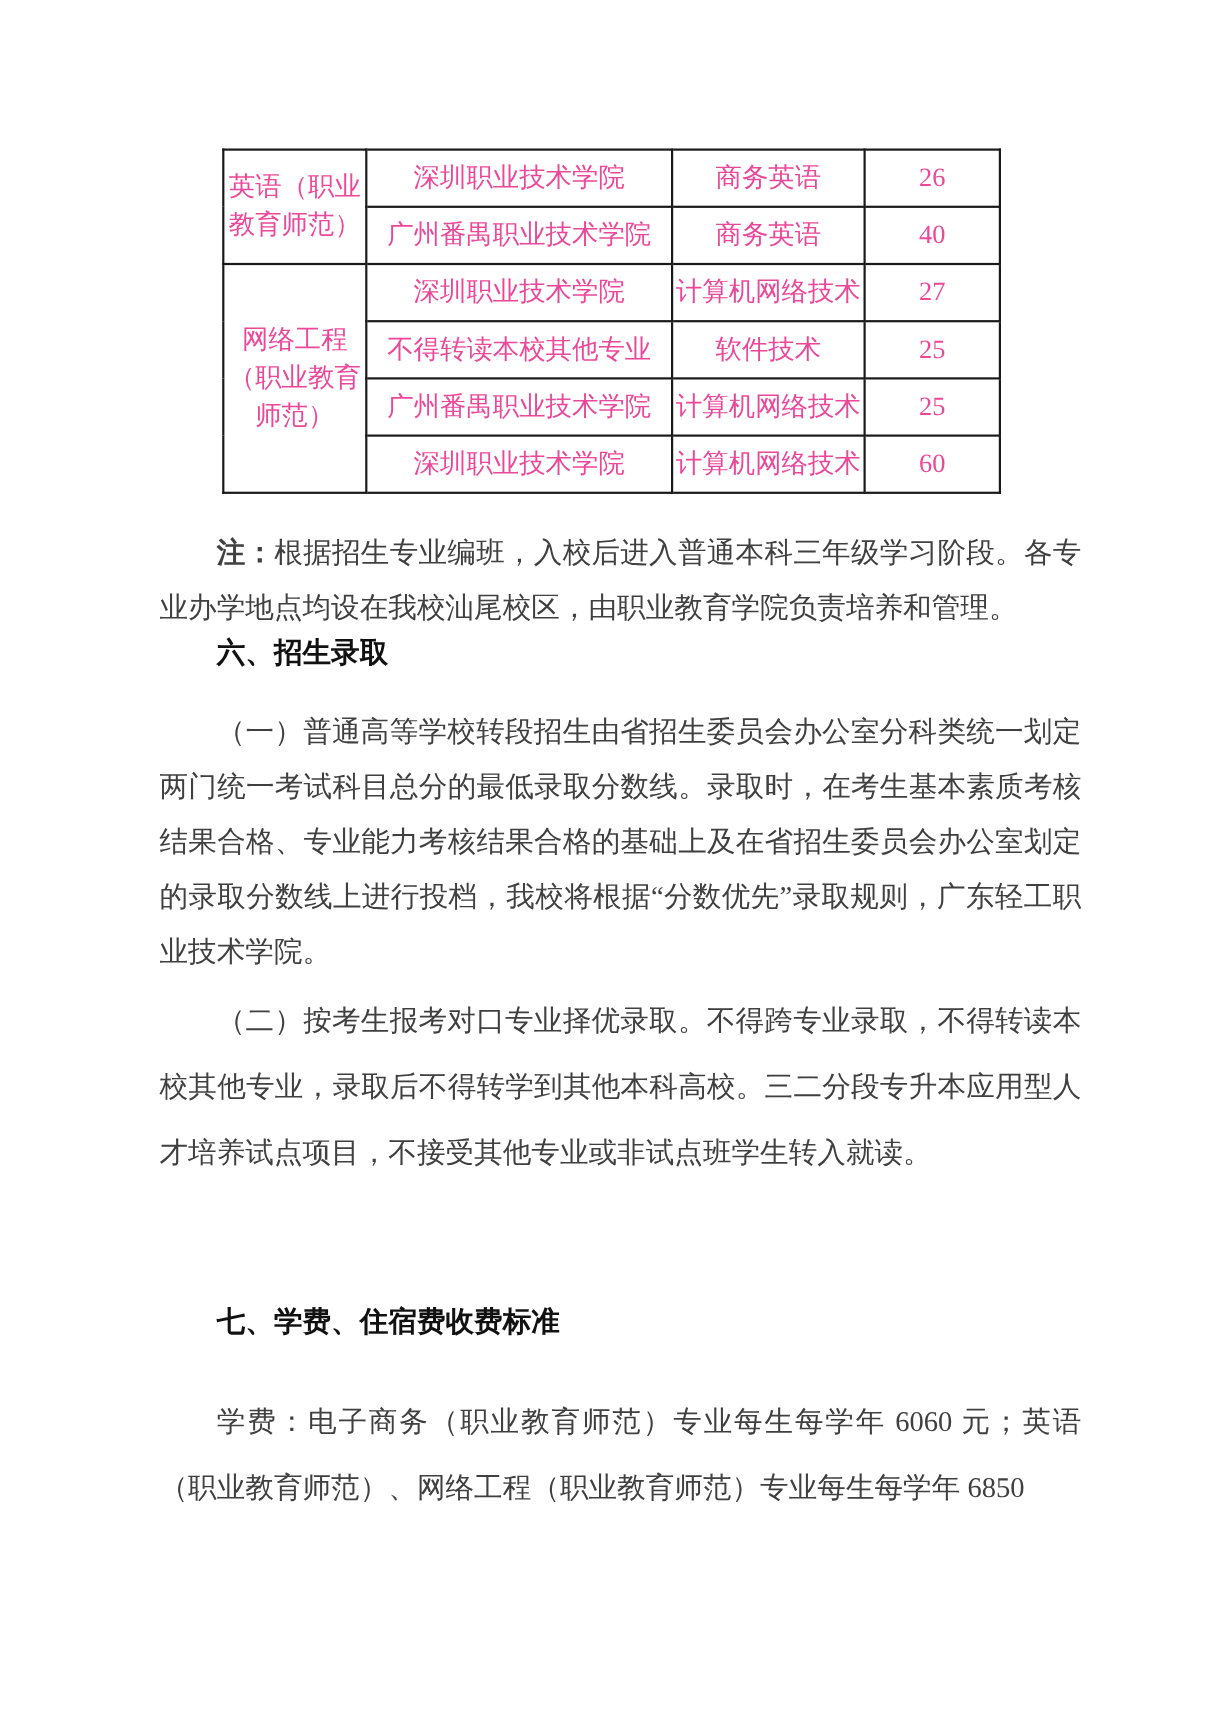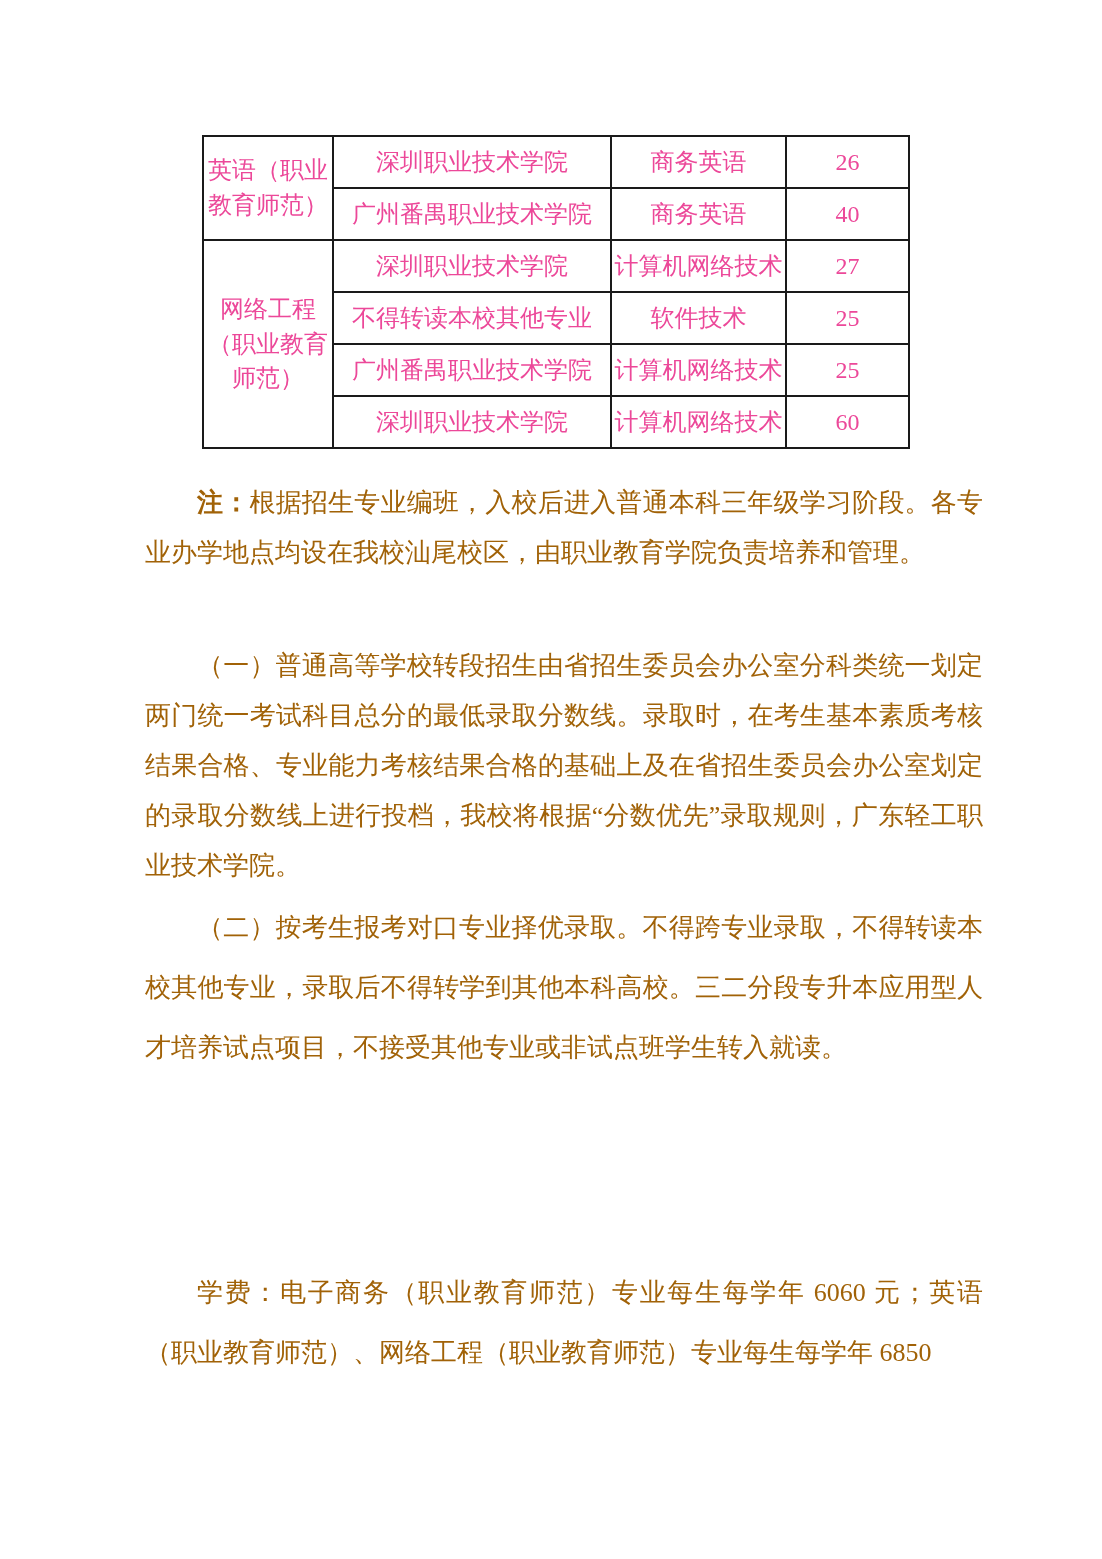--- a/index.html
+++ b/index.html
@@ -46,21 +46,21 @@
 
   
   .textblock {
     position: absolute;
     left: 145px;
     width: 838px;
     font-size: 26px;
     text-align: justify;
     text-align-last: left;
     text-justify: inter-character;
-    color: #a16207;
+    color: #404040;
   }
   .indent2 { text-indent: 2em; }
   .lh50 { line-height: 50px; }
   .lh60 { line-height: 60px; }
   .lh62 { line-height: 62px; }
 
   .heading {
     position: absolute;
     left: 145px;
     width: 838px;
@@ -116,22 +116,24 @@
         <tr>
           <td>深圳职业技术学院</td>
           <td>计算机网络技术</td>
           <td>60</td>
         </tr>
       </tbody>
   </table>
 
   <p class="textblock indent2 lh50" style="top:452px"><span class="note-label">注：</span><span>根据招生专业编班，入校后进入普通本科三年级学习阶段。各专业办学地点均设在我校汕尾校区，由职业教育学院负责培养和管理。</span></p>
 
+  <div class="heading" style="top:578px">六、招生录取</div>
 
   <p class="textblock indent2 lh50" style="top:615px">（一）普通高等学校转段招生由省招生委员会办公室分科类统一划定两门统一考试科目总分的最低录取分数线。录取时，在考生基本素质考核结果合格、专业能力考核结果合格的基础上及在省招生委员会办公室划定的录取分数线上进行投档，我校将根据“分数优先”录取规则，广东轻工职业技术学院。</p>
 
   <p class="textblock indent2 lh60" style="top:872px">（二）按考生报考对口专业择优录取。不得跨专业录取，不得转读本校其他专业，录取后不得转学到其他本科高校。三二分段专升本应用型人才培养试点项目，不接受其他专业或非试点班学生转入就读。</p>
 
 
+  <div class="heading" style="top:1186px">七、学费、住宿费收费标准</div>
 
   <p class="textblock indent2 lh60" style="top:1237px">学费：电子商务（职业教育师范）专业每生每学年 6060 元；英语（职业教育师范）、网络工程（职业教育师范）专业每生每学年 6850</p>
 
 </div>
 
 </body></html>

